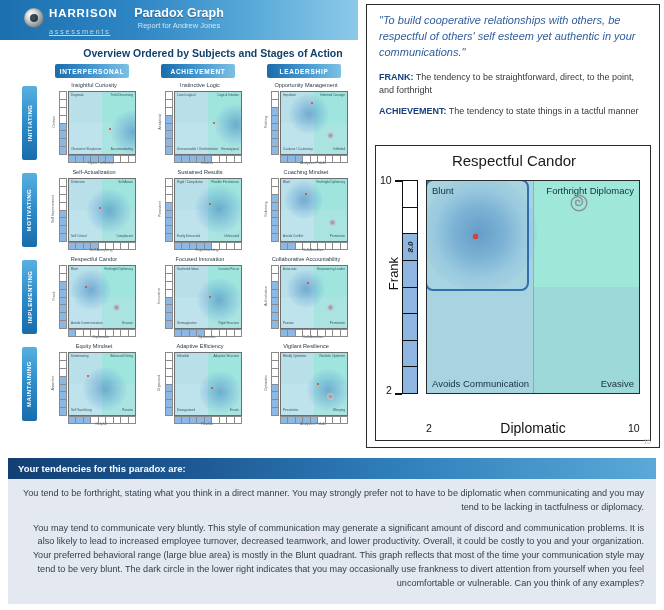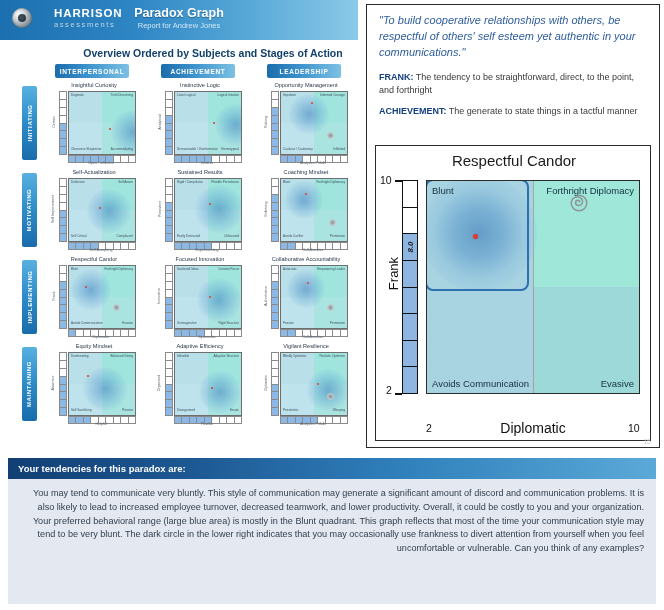--- a/index.html
+++ b/index.html
@@ -4,29 +4,29 @@
 <style>
   html,body{margin:0;padding:0;background:#ffffff;}
   body{width:664px;height:610px;position:relative;overflow:hidden;
        font-family:"Liberation Sans","DejaVu Sans",sans-serif;
        -webkit-font-smoothing:antialiased;}
 
   
   #overview-card{position:absolute;left:0;top:0;width:358px;height:448px;background:#fff;}
   #report-header{position:absolute;left:0;top:0;width:358px;height:40px;
       background:linear-gradient(90deg,#1b6fae 0%,#2f86c4 38%,#58a9d8 70%,#8cc9e8 100%);}
-  #logo-wrap{position:absolute;left:12px;top:8px;display:flex;align-items:flex-start;gap:22px;}
+  #logo-wrap{position:absolute;left:24px;top:8px;display:flex;align-items:flex-start;gap:5px;}
   .logo-disc{width:20px;height:20px;border-radius:50%;
       background:radial-gradient(circle at 34% 32%,#ffffff 0%,#cfd6da 30%,#8f9ba3 62%,#5d6a73 100%);
       box-shadow:inset 0 0 2px rgba(0,0,0,.5);position:relative;}
   .logo-disc:after{content:"";position:absolute;left:6px;top:6px;width:8px;height:8px;border-radius:50%;
       background:radial-gradient(circle at 40% 40%,#46535c,#1d2a33);}
   .logo-txt{line-height:1;}
   .logo-main{font-size:11.5px;font-weight:bold;color:#fff;letter-spacing:.9px;}
-  .logo-sub{font-size:7.5px;color:#bcd7e8;letter-spacing:1.6px;margin-top:1px;}
+  .logo-sub{font-size:7.5px;color:#bcd7e8;letter-spacing:1.6px;margin-top:8px;text-decoration:underline;}
   #report-title{position:absolute;left:0;top:6px;width:358px;text-align:center;
       font-size:12.5px;font-weight:bold;color:#fff;text-shadow:0 1px 1px rgba(0,40,70,.45);}
   #report-subtitle{position:absolute;left:0;top:21px;width:358px;text-align:center;
       font-size:7.5px;color:#cfe6f4;}
   #overview-heading{position:absolute;left:0;top:47px;width:358px;text-align:center;
       font-size:10.5px;font-weight:bold;color:#11406b;padding-left:34px;}
 
   
   .col-pill{position:absolute;top:64px;height:14px;border-radius:2px;
       background:linear-gradient(90deg,#1a6cab 0%,#3d93cd 45%,#7cc0e4 100%);
@@ -664,21 +664,21 @@
       </div>
     </div>
 </div>
 
 <div id="right-panel">
 
   <div id="quote">"To build cooperative relationships with others, be respectful of others' self esteem yet authentic in your communications."</div>
 
   <div id="defs">
       <div class="def"><b>FRANK:</b><span> The tendency to be straightforward, direct, to the point, and forthright</span></div>
-      <div class="def"><b>ACHIEVEMENT:</b><span> The generate to state things in a tactful manner</span></div>
+      <div class="def"><b>ACHIEVEMENT:</b><span> The tendency to state things in a tactful manner</span></div>
     </div>
 
   <div id="main-chart">
     <div id="main-title">Respectful Candor</div>
 
     <div id="ytop">10</div>
     <div class="ytick" style="top:34px"></div>
     <div id="ybot">2</div>
     <div class="ytick" style="top:247px"></div>
     <div id="ylabel">Frank</div>
@@ -721,15 +721,16 @@
     <div id="xlabel">Diplomatic</div>
     <div id="xmax">10</div>
   </div>
 
   <div id="page-num">15</div>
 </div>
 
 <div id="tend-panel">
   <div id="tend-head">Your tendencies for this paradox are:</div>
   <div id="tend-body">
+      <p>You tend to be forthright, stating what you think in a direct manner. You may strongly prefer not to have to be diplomatic when communicating and you may tend to be lacking in tactfulness or diplomacy.</p>
       <p>You may tend to communicate very bluntly. This style of communication may generate a significant amount of discord and communication problems. It is also likely to lead to increased employee turnover, decreased teamwork, and lower productivity. Overall, it could be costly to you and your organization. Your preferred behavioral range (large blue area) is mostly in the Blunt quadrant. This graph reflects that most of the time your communication style may tend to be very blunt. The dark circle in the lower right indicates that you may occasionally use frankness to divert attention from yourself when you feel uncomfortable or vulnerable. Can you think of any examples?</p>
     </div>
 </div>
 
 </body></html>

